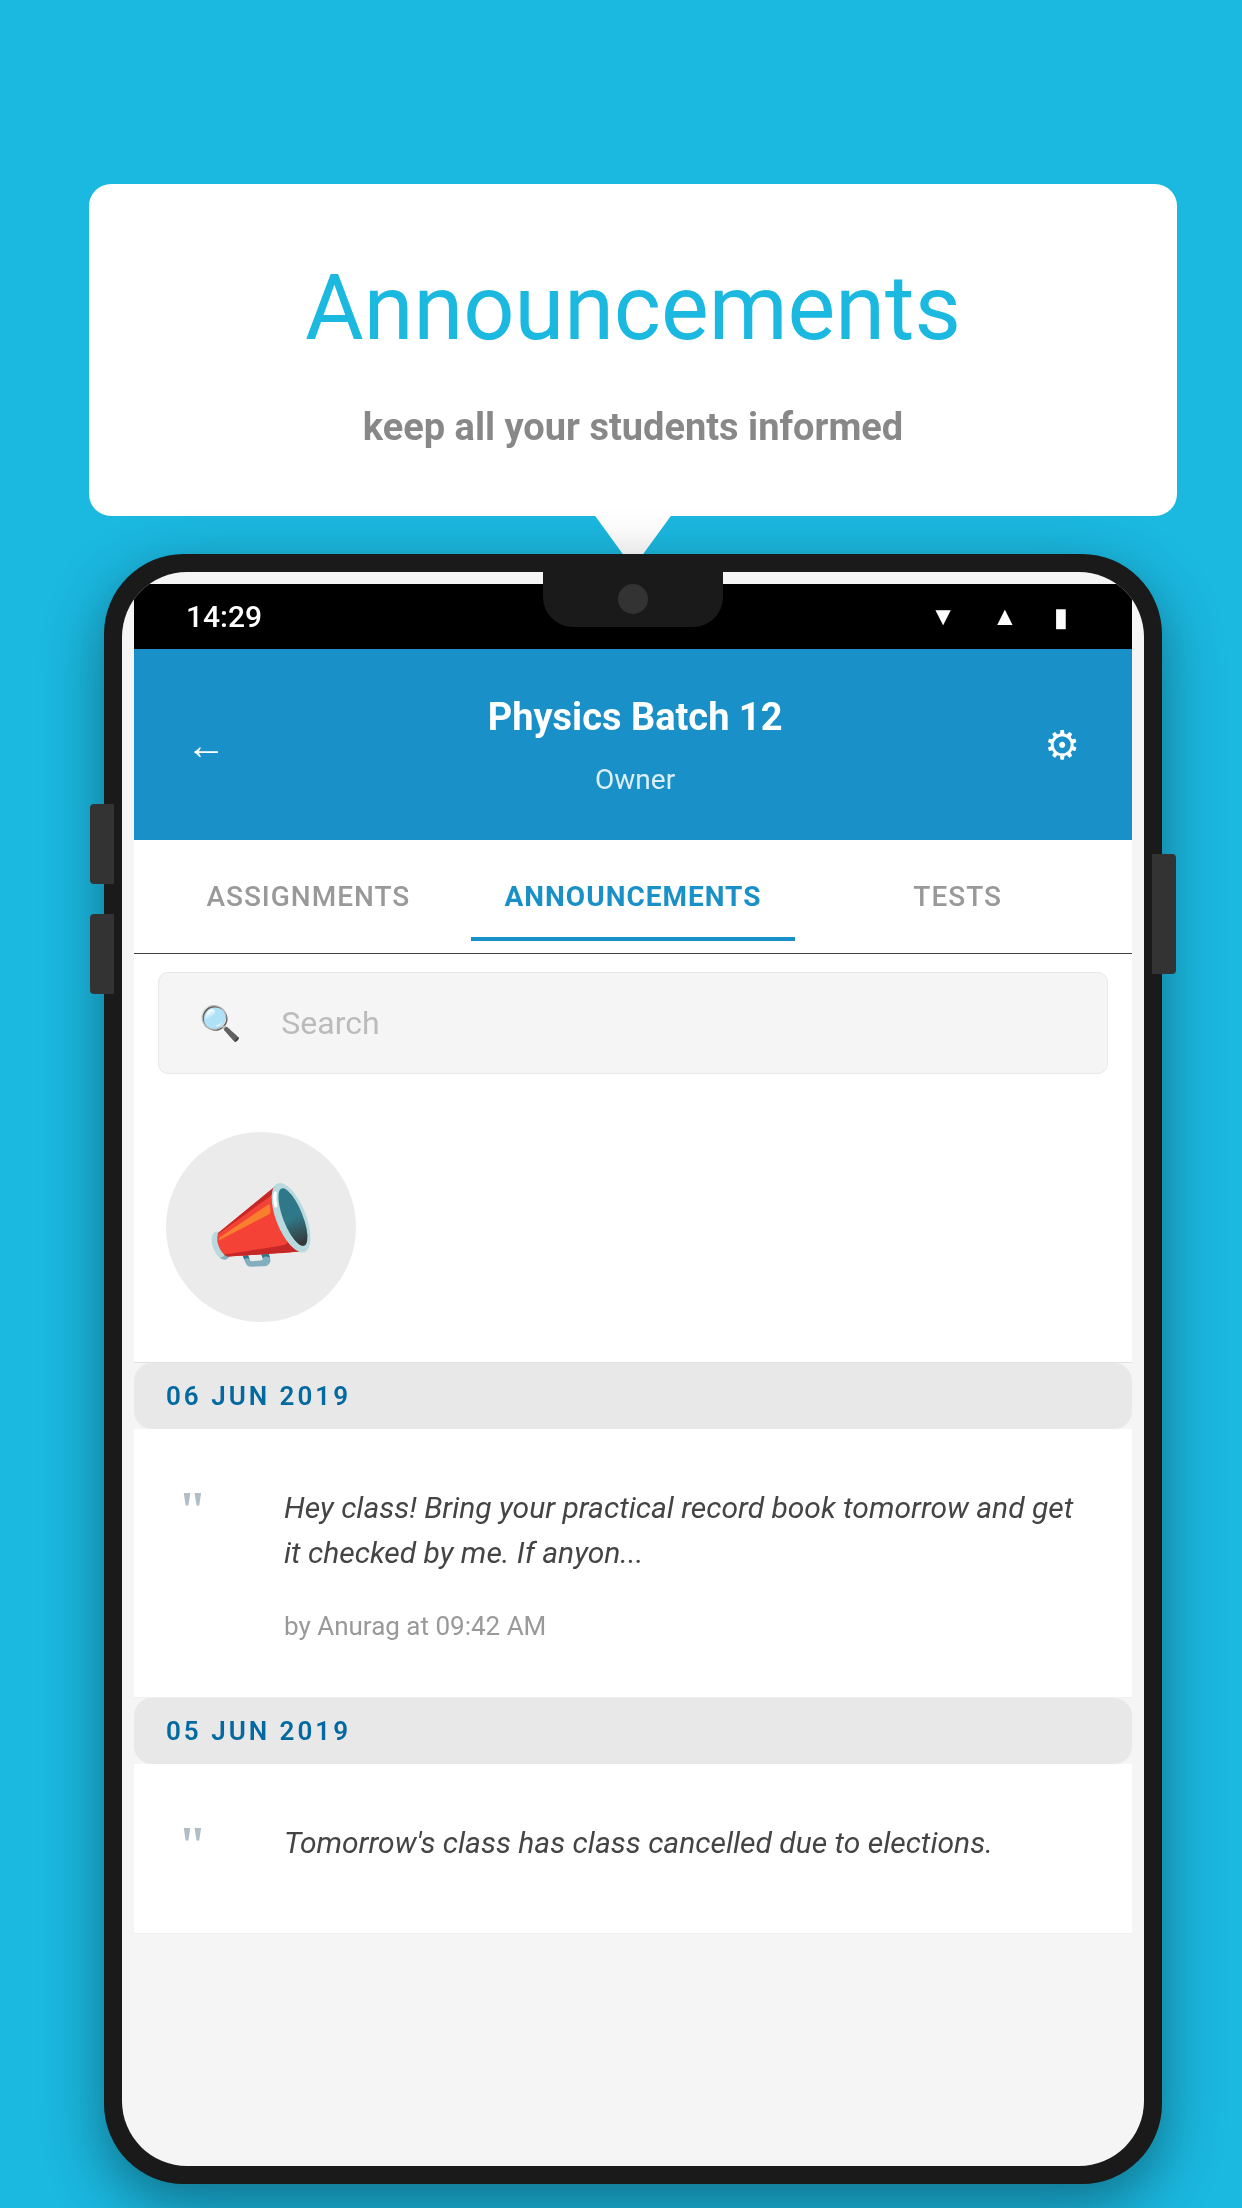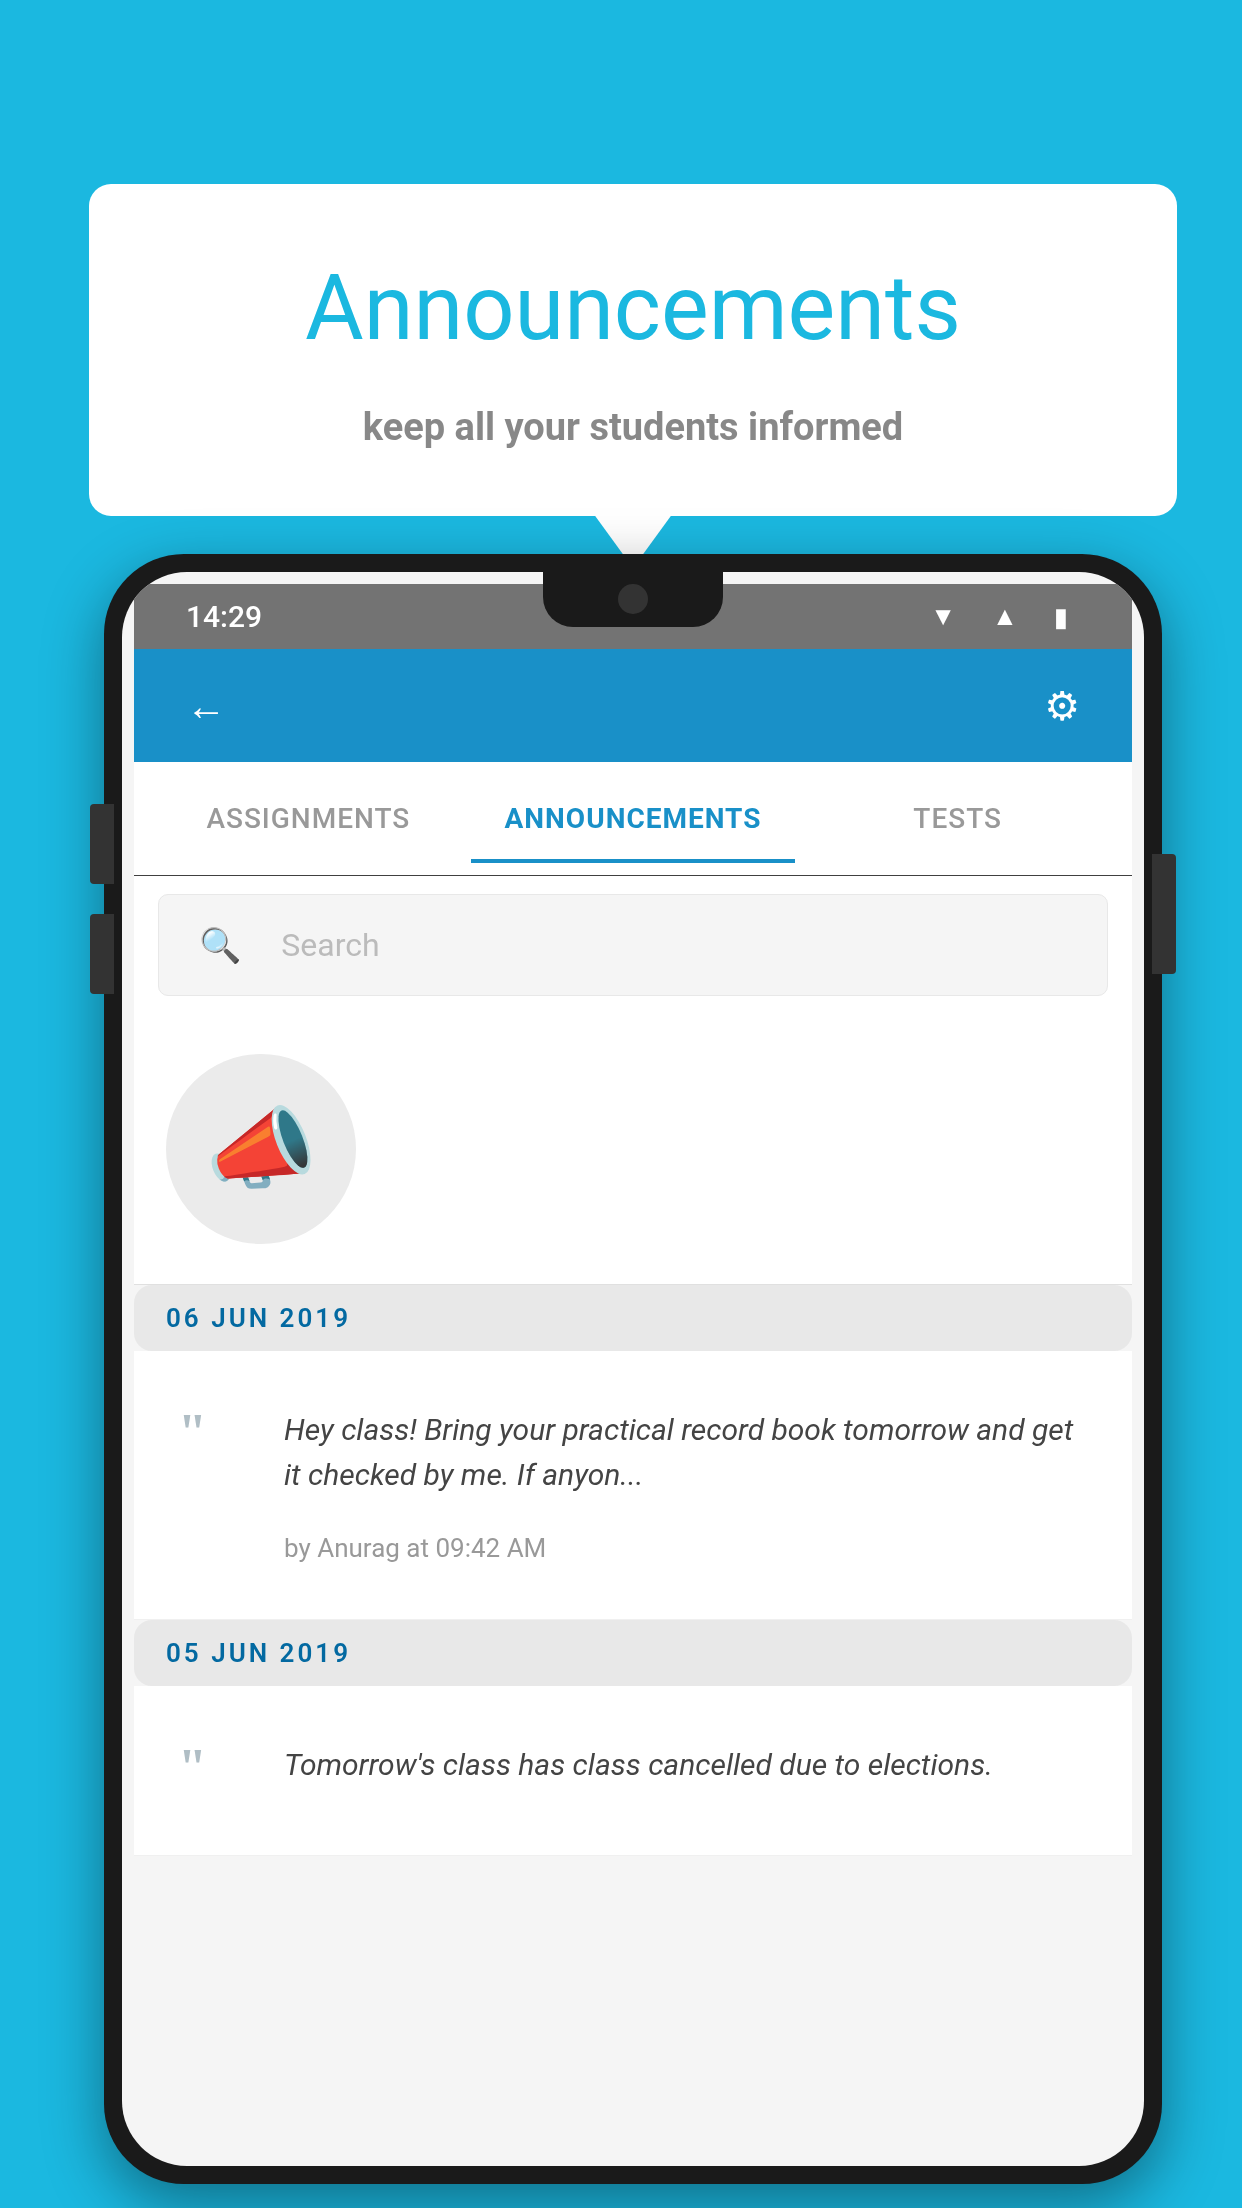--- a/index.html
+++ b/index.html
@@ -130,21 +130,21 @@
 
     .phone-screen {
       background: #f5f5f5;
       border-radius: 65px;
       overflow: hidden;
       height: 100%;
     }
 
     
     .status-bar {
-      background: #737373;
+      background: #000000;
       height: 65px;
       display: flex;
       align-items: center;
       justify-content: space-between;
       padding: 0 40px;
     }
 
     .status-time {
       color: white;
       font-size: 30px;
@@ -391,20 +391,24 @@
         <span class="status-time">14:29</span>
         <div class="status-icons">
           <span class="wifi-icon">▼</span>
           <span class="signal-icon">▲</span>
           <span class="battery-icon">▮</span>
         </div>
       </div>
 
       <div class="app-header">
         <span class="header-back">←</span>
+        <div class="header-title-group">
+          <div class="header-title">Physics Batch 12</div>
+          <div class="header-subtitle">Owner</div>
+        </div>
         <span class="header-gear">⚙</span>
       </div>
 
       <div class="tab-bar">
         <div class="tab-item">
           <span>ASSIGNMENTS</span>
         </div>
         <div class="tab-item active">
           <span>ANNOUNCEMENTS</span>
         </div>

